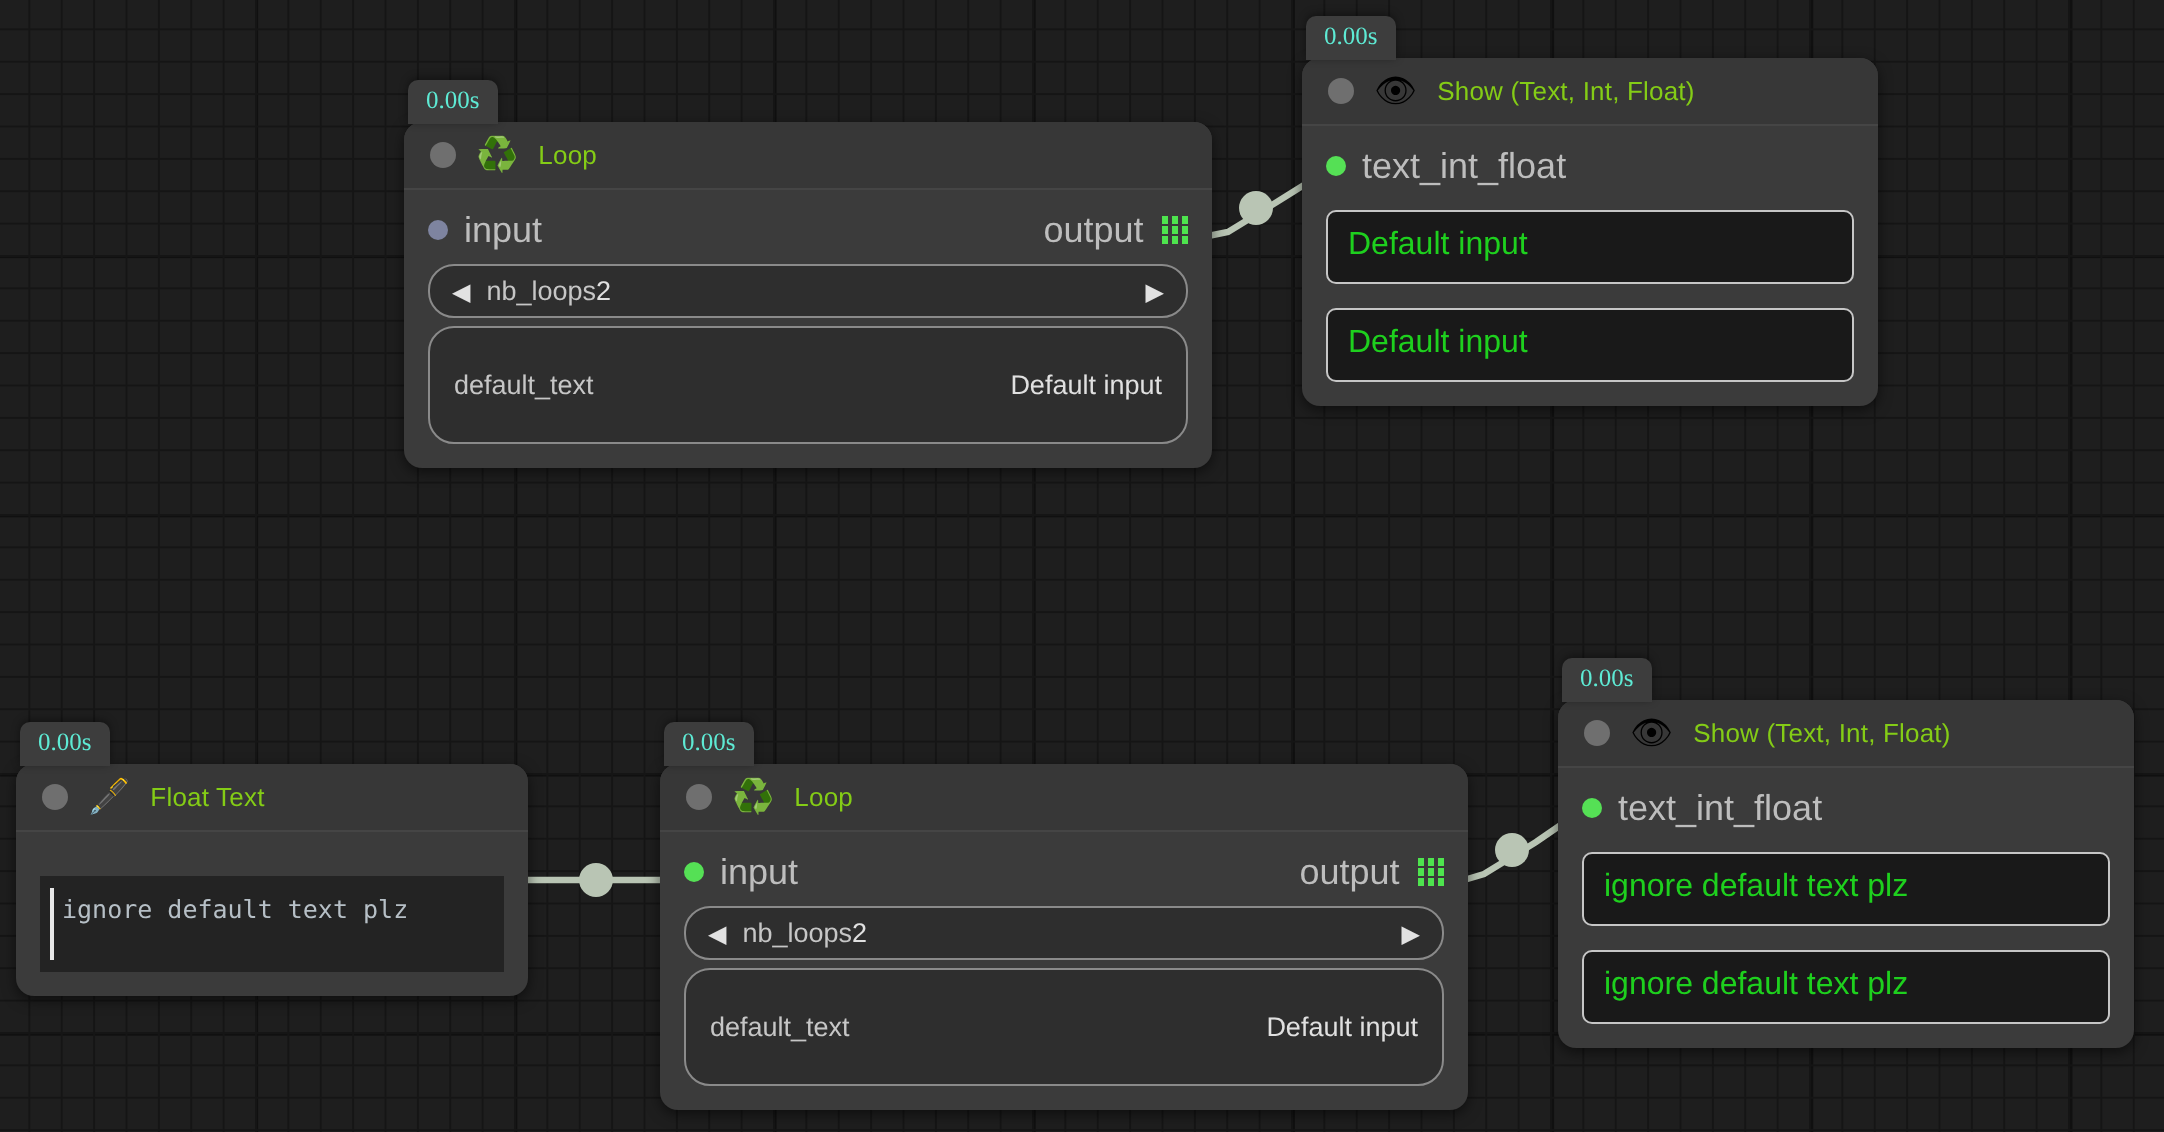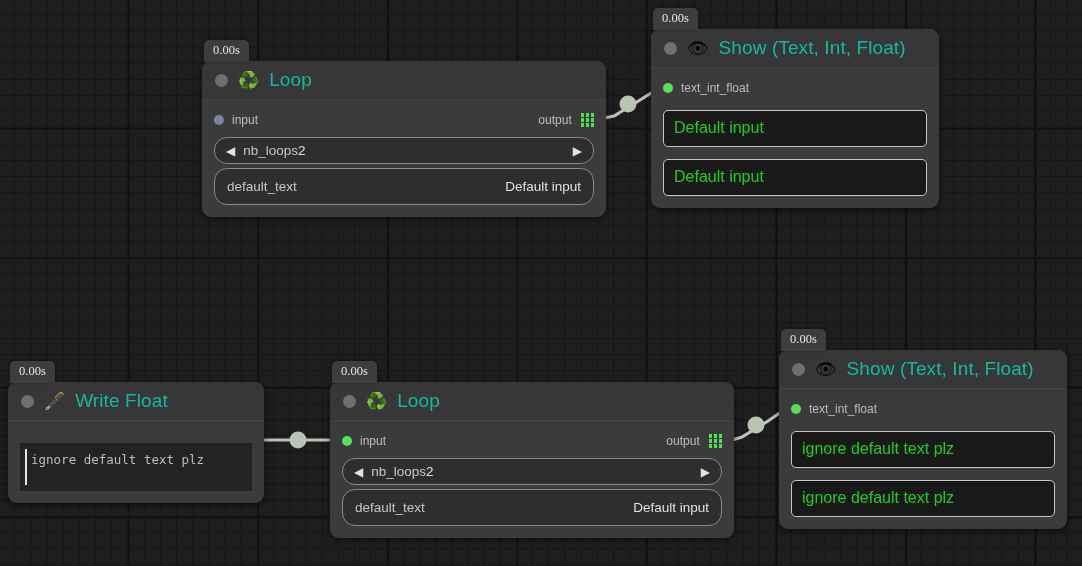--- a/index.html
+++ b/index.html
@@ -55,34 +55,34 @@
     background: #6f6f6f;
     flex: 0 0 auto;
   }
   .hdr-emoji {
     font-size: 17px;
     line-height: 1;
     flex: 0 0 auto;
     filter: saturate(1.05);
   }
   .hdr-title {
-    font-size: 19px;
-    color: #14b8a6;
+    font-size: 13px;
+    color: #84cc16;
     letter-spacing: .1px;
     white-space: nowrap;
   }
   .node-body { padding: 9px 12px 12px 12px; }
 
   
   .time-badge {
     position: absolute;
     top: -21px;
     left: 2px;
     background: #3d3d3d;
-    color: #e5e5e5;
+    color: #5eead4;
     font-family: "Liberation Serif", serif;
     font-size: 12.5px;
     padding: 3px 9px 4px 9px;
     border-radius: 5px 5px 0 0;
     box-shadow: 0 -1px 4px rgba(0,0,0,0.4);
   }
 
   
   .port-row {
     display: flex;
@@ -96,42 +96,42 @@
     align-items: center;
     gap: 8px;
   }
   .port-dot {
     width: 10px; height: 10px;
     border-radius: 50%;
     background: #7e84a0;
   }
   .port-dot.connected { background: #55e055; }
   .port-label {
-    font-size: 12px;
+    font-size: 18px;
     color: #bdbdbd;
   }
   .port-out { gap: 9px; }
   .grid-icon {
     display: grid;
     grid-template-columns: repeat(3, 3.3px);
     grid-template-rows: repeat(3, 3.3px);
     gap: 1.7px;
   }
   .grid-icon i { background: #4ee44e; display: block; }
 
   
   .pill {
     display: flex;
     align-items: center;
     justify-content: space-between;
     height: 25px;
     border: 1px solid #8a8a8a;
     border-radius: 13px;
     background: #2e2e2e;
-    padding: 5px 12px;
+    padding: 16px 12px;
     margin: 4px 0 0 0;
     font-size: 13.5px;
     color: #c9c9c9;
   }
   .pill.stepper { padding: 0 9px; }
   .arrow {
     color: #e2e2e2;
     font-size: 12px;
     line-height: 1;
     padding: 0 2px;
@@ -255,21 +255,21 @@
       <div class="display-field">Default input</div>
       <div class="display-field">Default input</div>
     </div>
   </div>
 
   <div class="node" style="left:8px; top:382px; width:256px;">
     <div class="time-badge">0.00s</div>
     <div class="node-header">
       <span class="hdr-dot"></span>
       <span class="hdr-emoji">🖋️</span>
-      <span class="hdr-title">Write Float</span>
+      <span class="hdr-title">Float Text</span>
     </div>
     <div class="node-body">
       <div class="text-area">
         <span class="caret"></span>
         <span>ignore default text plz</span>
       </div>
     </div>
   </div>
 
   <div class="node" style="left:330px; top:382px; width:404px;">

